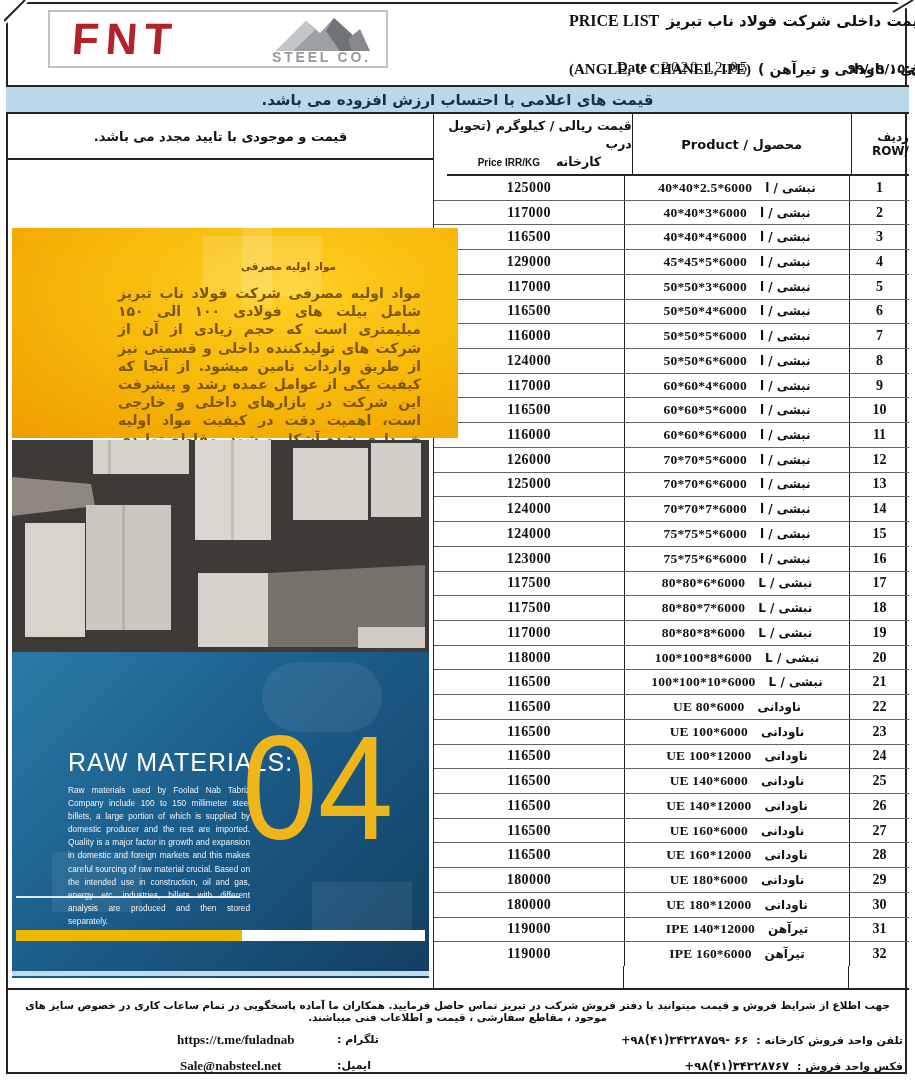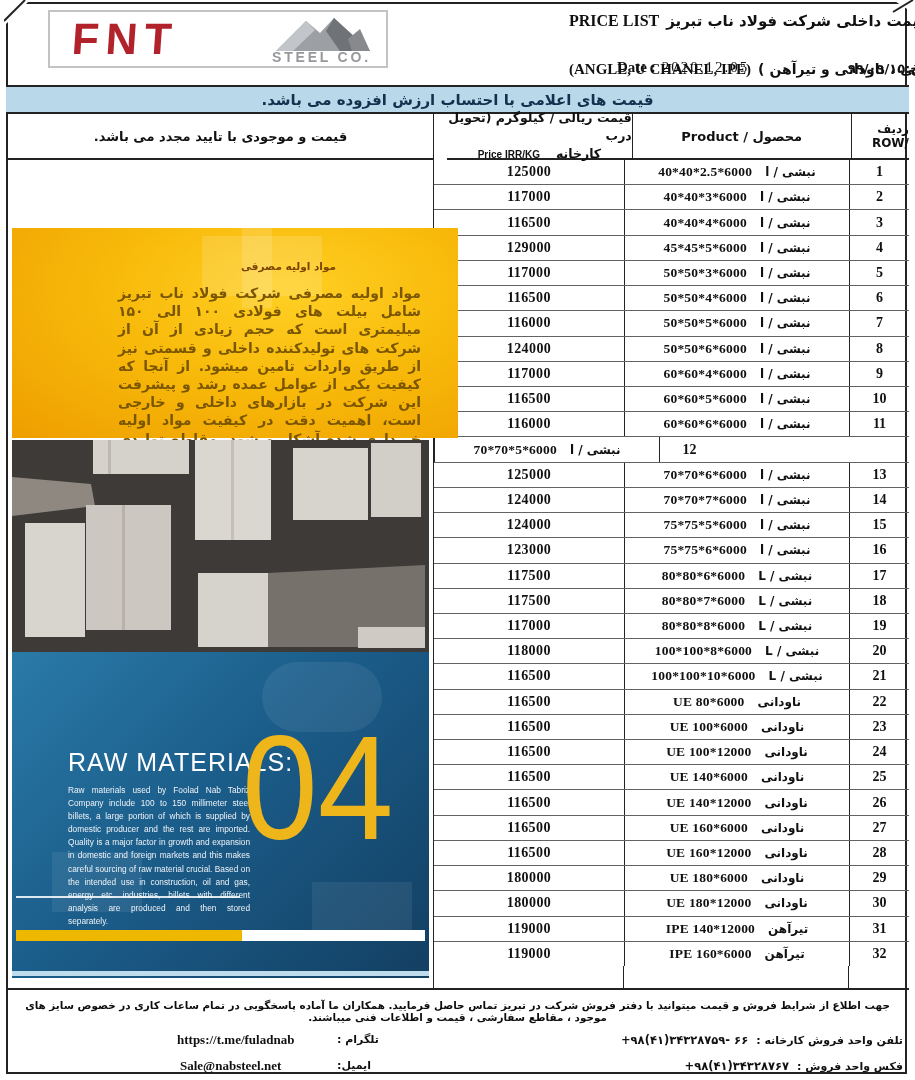--- a/index.html
+++ b/index.html
@@ -31,21 +31,21 @@
   .notice{left:6px;top:85px;width:903px;height:29px;box-sizing:border-box;
     background:#b9d8e9;border-top:2px solid #232323;border-bottom:2px solid #232323;
     display:flex;align-items:center;justify-content:center;
     font-size:15px;font-weight:bold;color:#14304e;direction:rtl;}
   
   .note-col{left:8px;top:114px;width:425px;height:876px;box-sizing:border-box;border-bottom:2px solid #232323;}
   .note-head{height:46px;box-sizing:border-box;border-bottom:2px solid #232323;
     display:flex;align-items:center;justify-content:center;font-size:13px;font-weight:bold;direction:rtl;}
   .tbl{left:433px;top:114px;width:476px;height:876px;box-sizing:border-box;
     border-left:1.5px solid #232323;border-bottom:2px solid #232323;display:flex;flex-direction:column;}
-  .thead{height:46px;box-sizing:border-box;border-bottom:2px solid #232323;display:flex;direction:ltr;margin-left:13px;}
+  .thead{height:62px;box-sizing:border-box;border-bottom:2px solid #232323;display:flex;direction:ltr;margin-left:13px;}
   .th{box-sizing:border-box;display:flex;flex-direction:column;align-items:center;justify-content:center;font-weight:bold;}
   .th-price{width:190px;font-size:12.5px;direction:rtl;line-height:1.45;}
   .th-price .l2{display:flex;direction:rtl;gap:16px;align-items:baseline;}
   .th-price .en{font-family:Liberation Sans, sans-serif;font-size:10px;direction:ltr;unicode-bidi:isolate;}
   .th-product{width:225px;border-left:1.2px solid #232323;font-size:13px;direction:rtl;}
   .th-row{width:60px;border-left:1.2px solid #232323;font-size:12px;direction:rtl;}
   .rows{flex:1;display:flex;flex-direction:column;}
   .tr{flex:1;display:flex;direction:ltr;box-sizing:border-box;border-bottom:1px solid #636363;}
   .tr:last-child{border-bottom:none;}
   .td{box-sizing:border-box;display:flex;align-items:center;justify-content:center;}
@@ -241,20 +241,21 @@
   <div class="tr">
     <div class="td td-price">116000</div>
     <div class="td td-product">
       <span class="pname">نبشی / l</span>
       <span class="psize">60*60*6*6000</span>
     </div>
     <div class="td td-row">11</div>
   </div>
 
   <div class="tr">
+    <div class="td td-price">126000</div>
     <div class="td td-product">
       <span class="pname">نبشی / l</span>
       <span class="psize">70*70*5*6000</span>
     </div>
     <div class="td td-row">12</div>
   </div>
 
   <div class="tr">
     <div class="td td-price">125000</div>
     <div class="td td-product">

